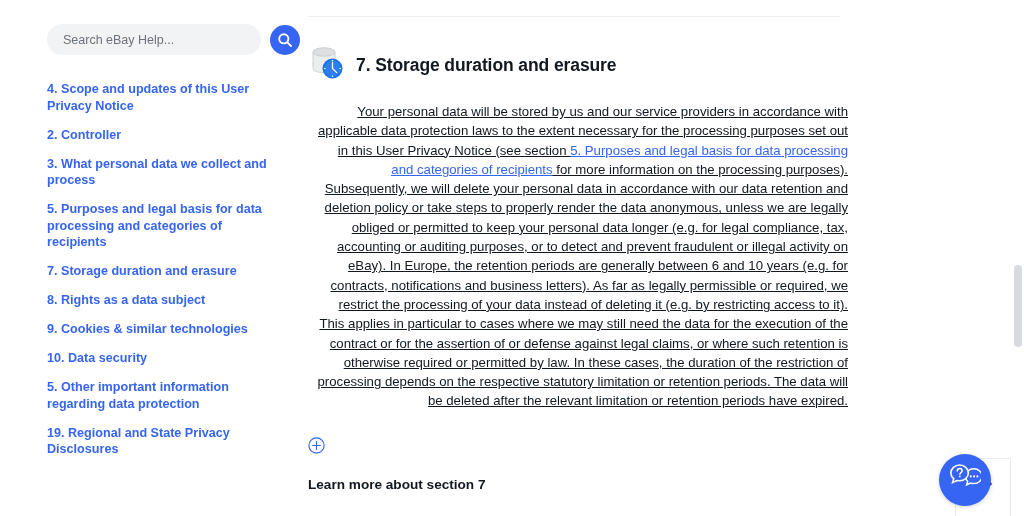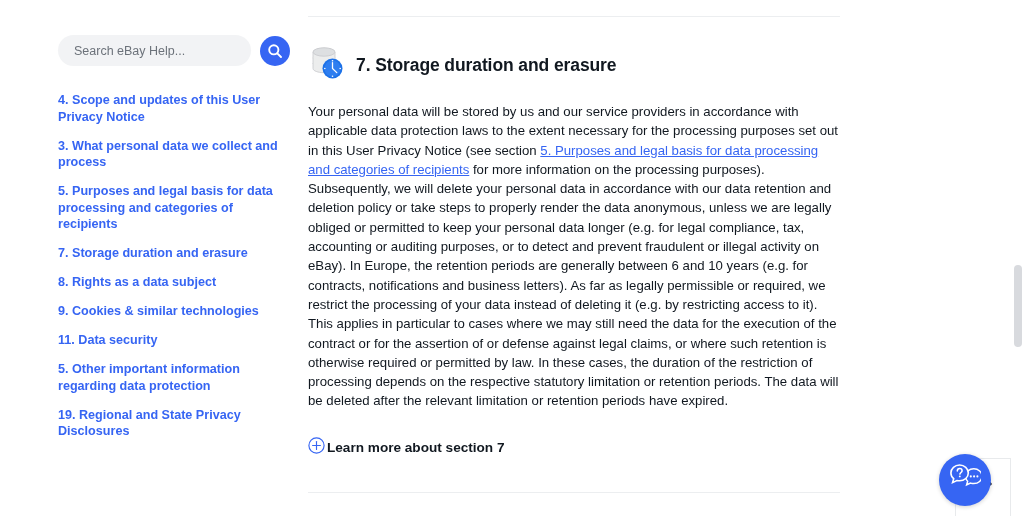--- a/index.html
+++ b/index.html
@@ -20,21 +20,21 @@
   .page {
     display: flex;
     width: 1024px;
     height: 516px;
     position: relative;
   }
 
   .sidebar {
     width: 300px;
     flex: 0 0 300px;
-    padding: 11px;
+    padding: 0;
     box-sizing: border-box;
     position: relative;
   }
 
   .content-col {
     flex: 1 1 auto;
     position: relative;
   }
 
   
@@ -121,37 +121,39 @@
     font-size: 17.5px;
     font-weight: bold;
     color: #111820;
     margin: 0;
     letter-spacing: -0.1px;
   }
   .body-text {
     font-size: 13.2px;
     line-height: 19.3px;
     color: #111820;
-    margin: 0;
+    margin: 8px;
     width: 532px;
-    text-align: left;
+    text-align: right;
+    text-decoration: underline;
   }
   .inline-link {
     color: #3665f3;
     text-decoration: underline;
     cursor: pointer;
   }
 
   .learn-more {
     display: flex;
-    align-items: center;
-    gap: 2px;
+    align-items: flex-start;
+    gap: 19px;
     margin-top: 26px;
     cursor: pointer;
     width: fit-content;
+    flex-direction: column;
   }
   .learn-more-label {
     font-size: 13.6px;
     font-weight: bold;
     color: #111820;
   }
   .plus-icon { display: block; flex: 0 0 17px; }
 
   .mid-rule {
     width: 532px;
@@ -236,26 +238,27 @@
           <svg width="16" height="16" viewBox="0 0 16 16" fill="none">
             <circle cx="6.8" cy="6.8" r="4.6" stroke="#ffffff" stroke-width="1.9"></circle>
             <line x1="10.3" y1="10.3" x2="14" y2="14" stroke="#ffffff" stroke-width="1.9" stroke-linecap="round"></line>
           </svg>
         </span>
       </button>
     </div>
 
     <nav class="nav">
       <a class="nav-item" href="#">4. Scope and updates of this User Privacy Notice</a>
+      <a class="nav-item" href="#">2. Controller</a>
       <a class="nav-item" href="#">3. What personal data we collect and process</a>
       <a class="nav-item" href="#">5. Purposes and legal basis for data processing and categories of recipients</a>
       <a class="nav-item" href="#">7. Storage duration and erasure</a>
       <a class="nav-item" href="#">8. Rights as a data subject</a>
       <a class="nav-item" href="#">9. Cookies &amp; similar technologies</a>
-      <a class="nav-item" href="#">11. Data security</a>
+      <a class="nav-item" href="#">10. Data security</a>
       <a class="nav-item" href="#">5. Other important information regarding data protection</a>
       <a class="nav-item" href="#">19. Regional and State Privacy Disclosures</a>
 
     </nav>
   </aside>
 
   <div class="content-col">
     <div class="main">
 
       <div class="top-rule"></div>

